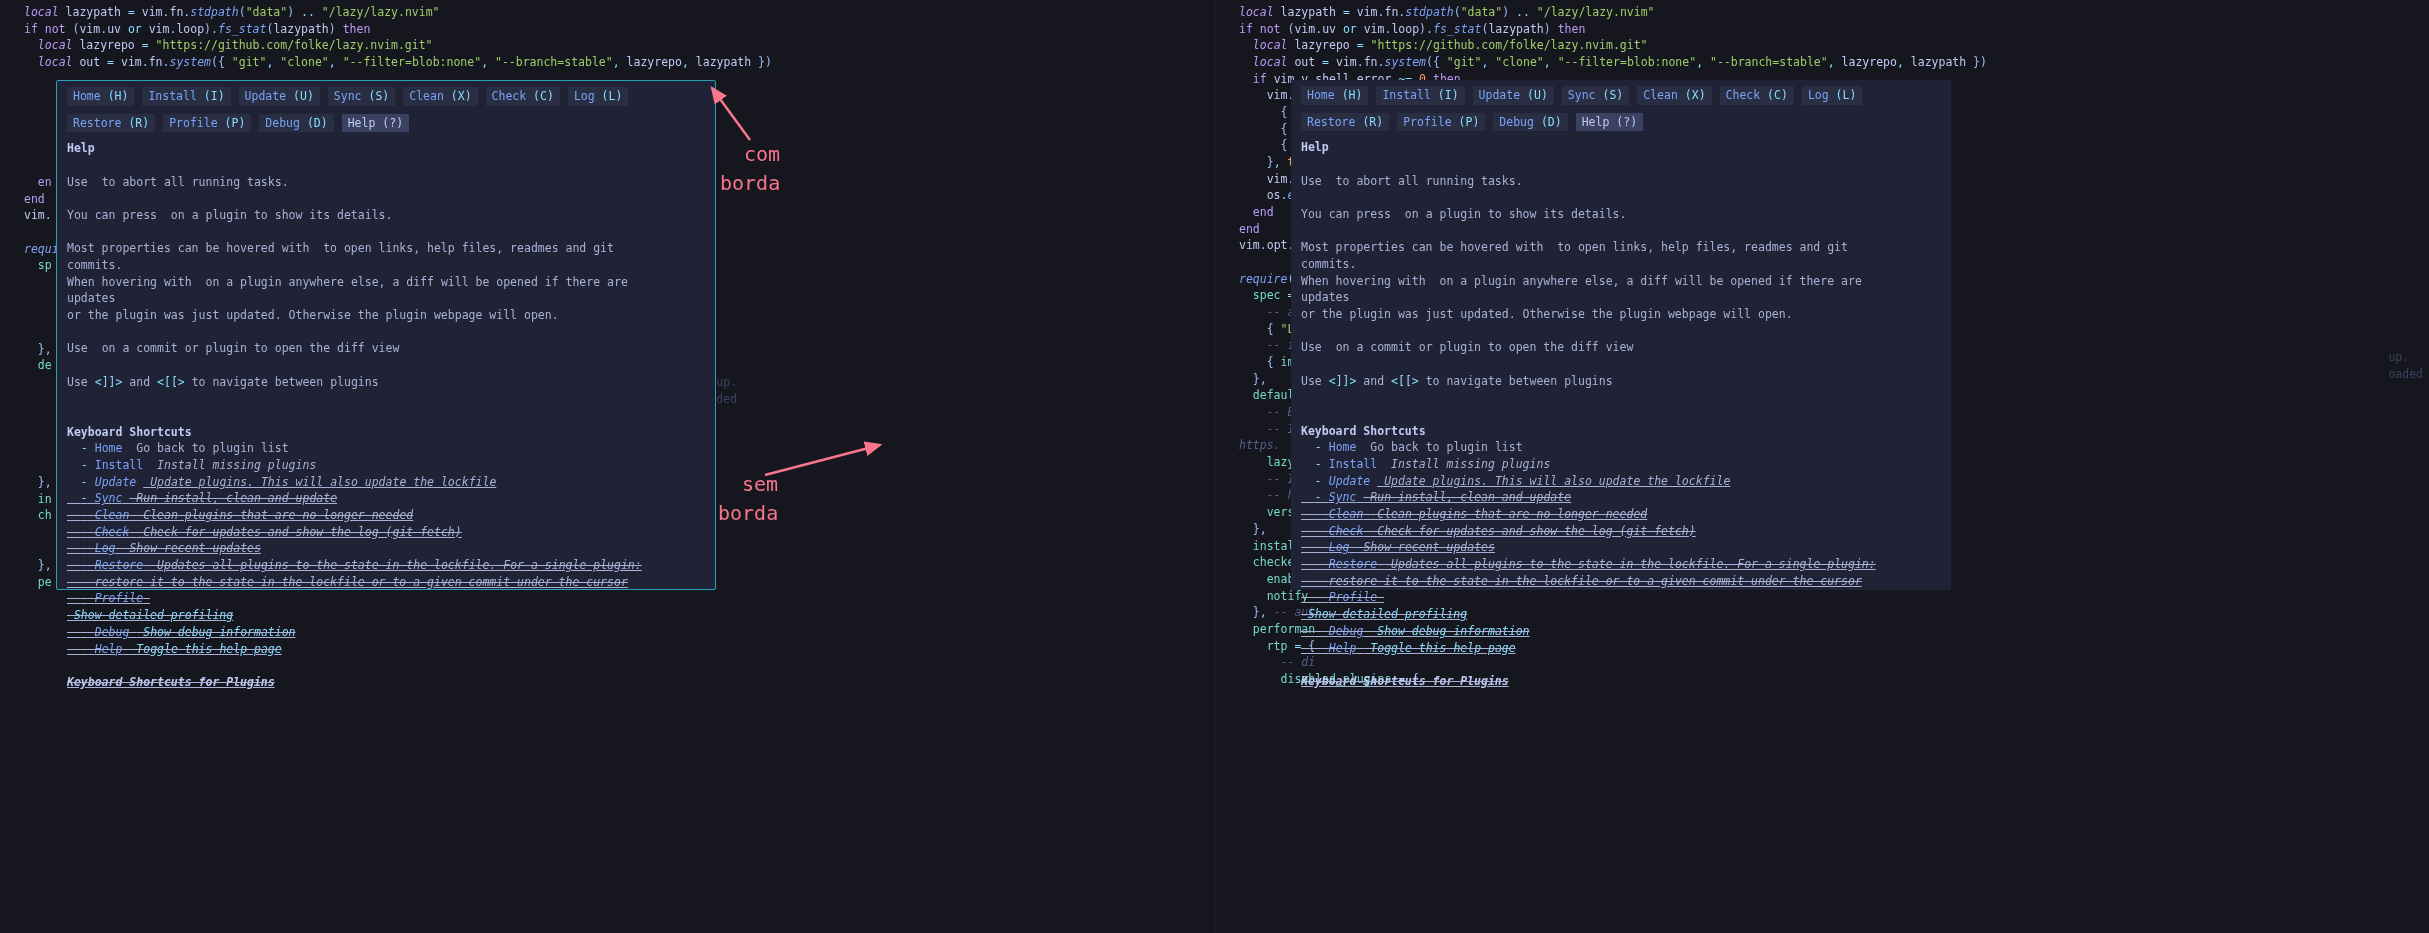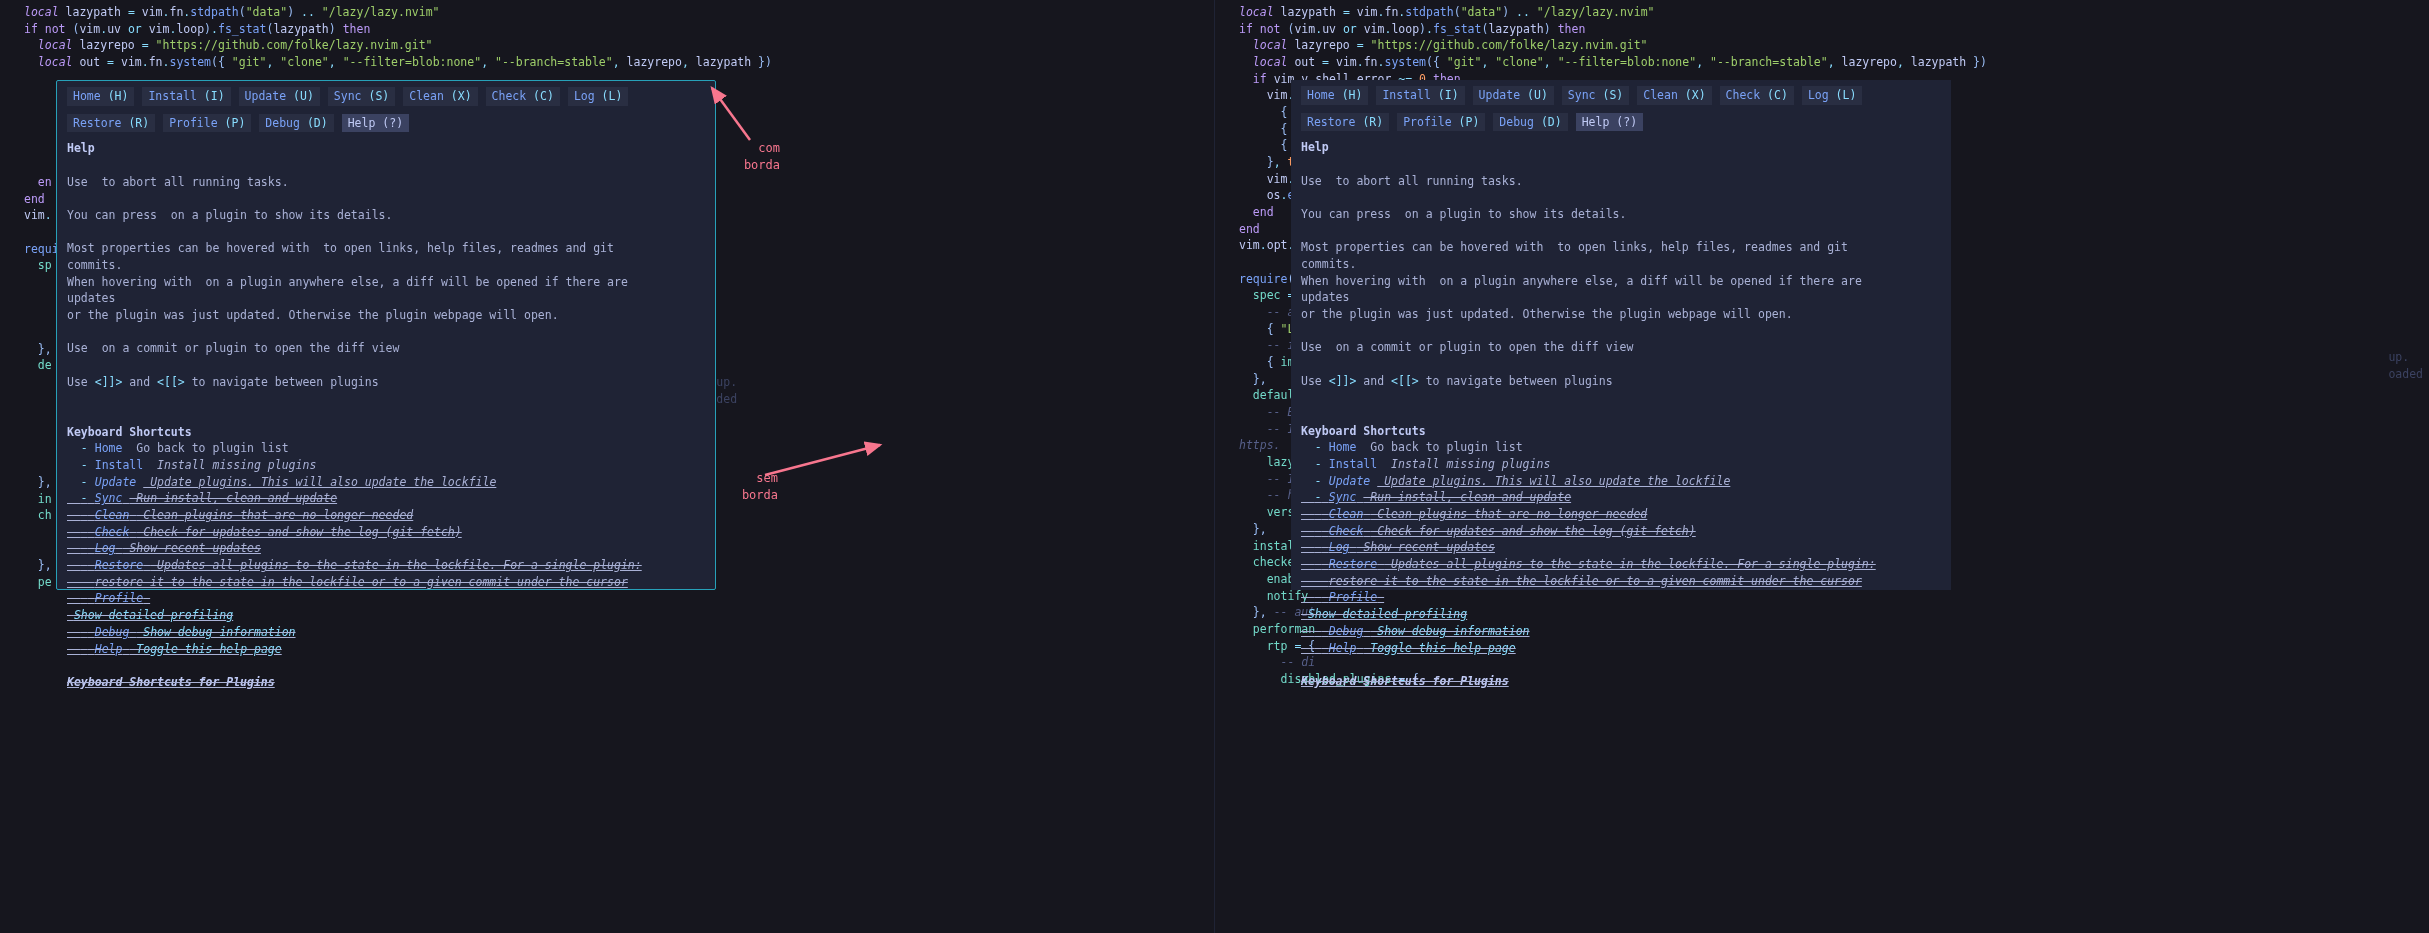--- a/index.html
+++ b/index.html
@@ -18,21 +18,21 @@
     padding-left: 24px;
     white-space: pre;
     color: #565f89;
   }
   .kw-local { color: #bb9af7; font-style: italic; margin-top: 36px; }
   .kw-if { color: #bb9af7; }
   .kw-then { color: #bb9af7; }
   .kw-end { color: #bb9af7; text-align: right; }
   .kw-or { color: #89ddff; }
   .id { color: #c0caf5; text-align: center; }
-  .fn { color: #7aa2f7; }
+  .fn { color: #7aa2f7; font-style: italic; }
   .op { color: #89ddff; }
   .str { color: #9ece6a; }
   .paren { color: #9abdf5; }
   .brace { color: #9abdf5; }
   .num { color: #ff9e64; }
   .bool { color: #ff9e64; }
   .field { color: #73daca; text-align: right; }
   .comment { color: #565f89; font-style: italic; }
   .dim { color: #3b4261; }
 
@@ -70,21 +70,21 @@
   .bullet { color: #89ddff; }
 
   .arrow {
     position: absolute;
     pointer-events: none;
   }
   .arrow svg { overflow: visible; }
   .label {
     position: absolute;
     color: #f7768e;
-    font-size: 12px;
+    font-size: 20px;
     font-weight: 500;
     text-align: right;
   }
 </style>
 </head>
 <body>
 
 <div class="container">
   <div class="pane pane-left">
     <div class="code" id="code-left"><span class="kw-local">local</span><span class="id"> lazypath </span><span class="op">=</span><span class="id"> vim</span><span class="op">.</span><span class="id">fn</span><span class="op">.</span><span class="fn">stdpath</span><span class="paren">(</span><span class="str">"data"</span><span class="paren">)</span><span class="op"> .. </span><span class="str">"/lazy/lazy.nvim"</span>

